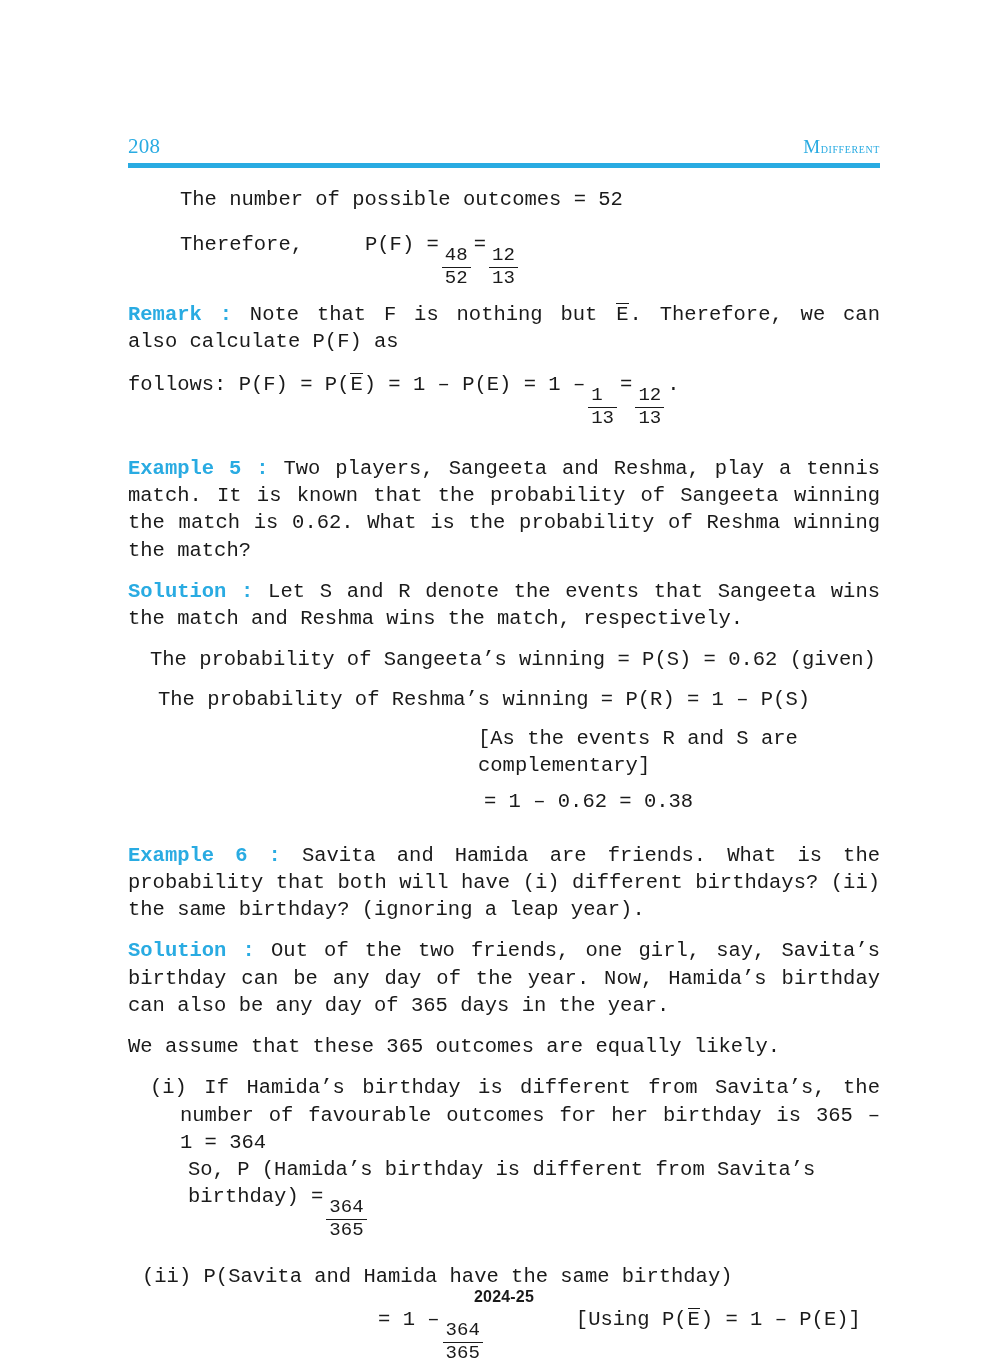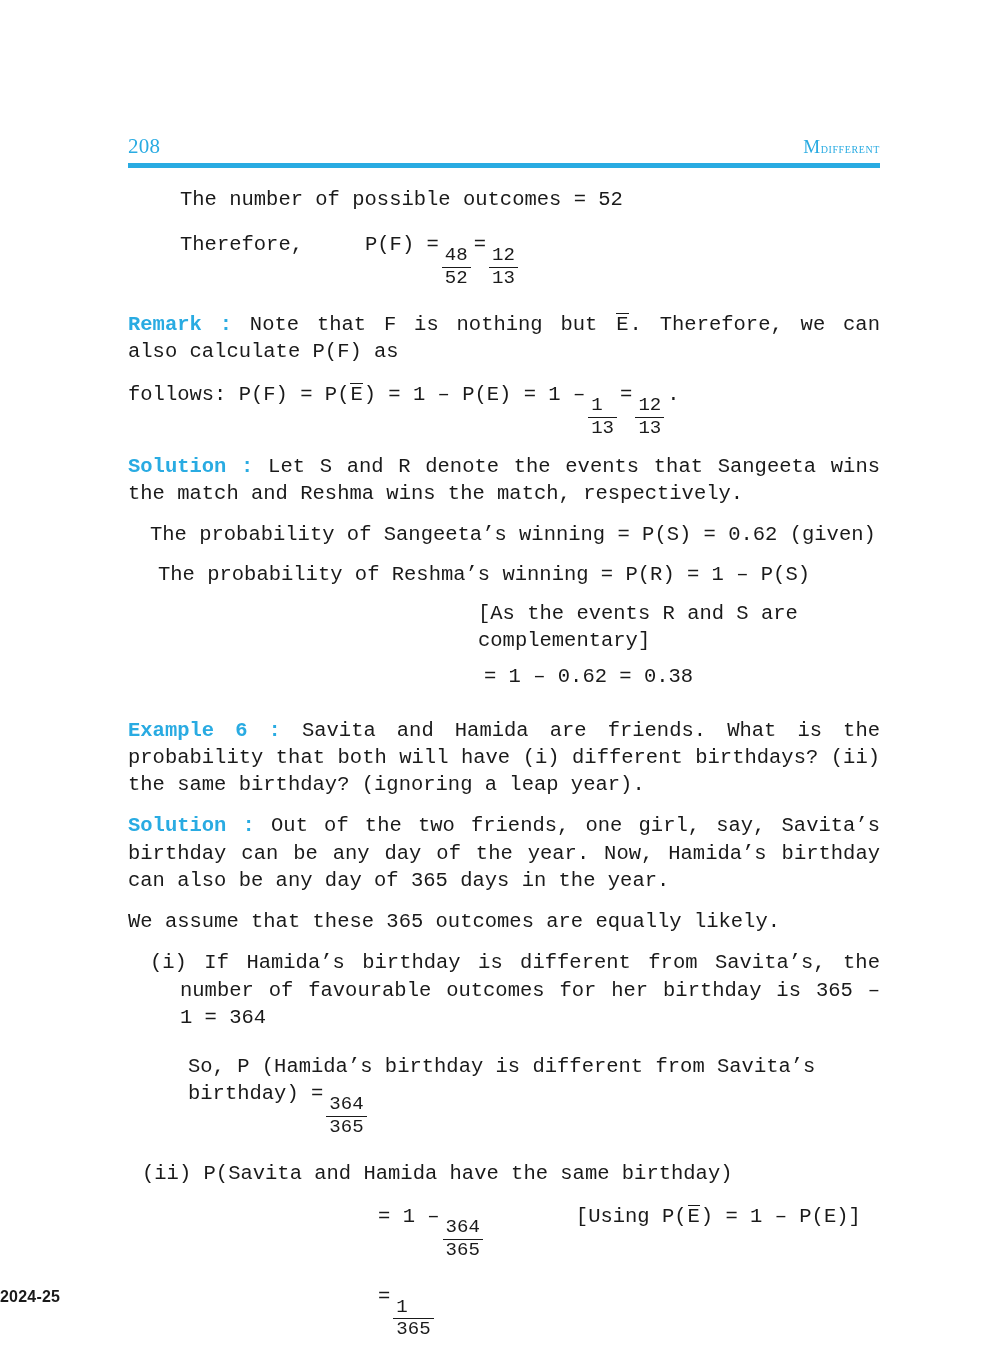--- a/index.html
+++ b/index.html
@@ -124,20 +124,21 @@
   .tabbed {
     display: inline-block;
   }
 
   
   .footer {
     position: absolute;
     left: 0;
     top: 1288px;
     width: 1008px;
+    text-align: center;
     font-family: "Liberation Sans", "DejaVu Sans", sans-serif;
     font-size: 16px;
     font-weight: bold;
     color: #1a1a1a;
     letter-spacing: 0.2px;
   }
 </style>
 </head>
 <body>
 
@@ -160,36 +161,40 @@
     <div class="blk" style="margin-top:18px;">
       <span class="ind-1 tabbed" style="width:185px;">Therefore,</span><span>P(F)  =</span><span class="frac">
           <span class="num">48</span>
           <span class="den">52</span>
         </span><span>=</span><span class="frac">
           <span class="num">12</span>
           <span class="den">13</span>
         </span>
     </div>
 
-    <div class="blk justify" style="margin-top:22px;">
+    <div class="blk justify" style="margin-top:12px;">
       <span class="kw">Remark :</span>
       <span>Note that F is nothing but</span>
       <span class="ebar">E</span><span>. Therefore, we can also calculate P(F) as</span>
     </div>
 
     <div class="blk" style="margin-top:16px;">
       <span>follows: P(F) = P(</span><span class="ebar">E</span><span>) = 1 – P(E)  =  1 –</span><span class="frac">
           <span class="num">1</span>
           <span class="den">13</span>
         </span><span>=</span><span class="frac">
           <span class="num">12</span>
           <span class="den">13</span>
         </span><span>.</span>
     </div>
 
+    <div class="blk justify" style="margin-top:26px;">
+      <span class="kw">Example 5 :</span>
+      <span>Two players, Sangeeta and Reshma, play a tennis match. It is known that the probability of Sangeeta winning the match is 0.62. What is the probability of Reshma winning the match?</span>
+    </div>
 
     <div class="blk justify" style="margin-top:14px;">
       <span class="kw">Solution :</span>
       <span>Let S and R denote the events that Sangeeta wins the match and Reshma wins the match, respectively.</span>
     </div>
 
     <div class="blk ind-2" style="margin-top:14px;">
       <span>The probability of Sangeeta’s winning =  P(S) = 0.62  (given)</span>
     </div>
 
@@ -217,21 +222,21 @@
 
     <div class="blk" style="margin-top:14px;">
       <span>We assume that these 365 outcomes are equally likely.</span>
     </div>
 
     <div class="blk hang justify" style="margin-top:14px;">
       <span>(i)</span>
       <span>If Hamida’s birthday is different from Savita’s, the number of favourable outcomes for her birthday is 365 – 1 = 364</span>
     </div>
 
-    <div class="blk" style="margin-top:22px; padding-left:60px;">
+    <div class="blk" style="padding-left:60px;">
       <span>So,  P (Hamida’s birthday is different from Savita’s birthday) =</span><span class="frac">
           <span class="num">364</span>
           <span class="den">365</span>
         </span>
     </div>
 
     <div class="blk" style="margin-top:22px; padding-left:48px; text-indent:-34px;">
       <span>(ii)</span>
       <span>P(Savita and Hamida have the same birthday)</span>
     </div>

